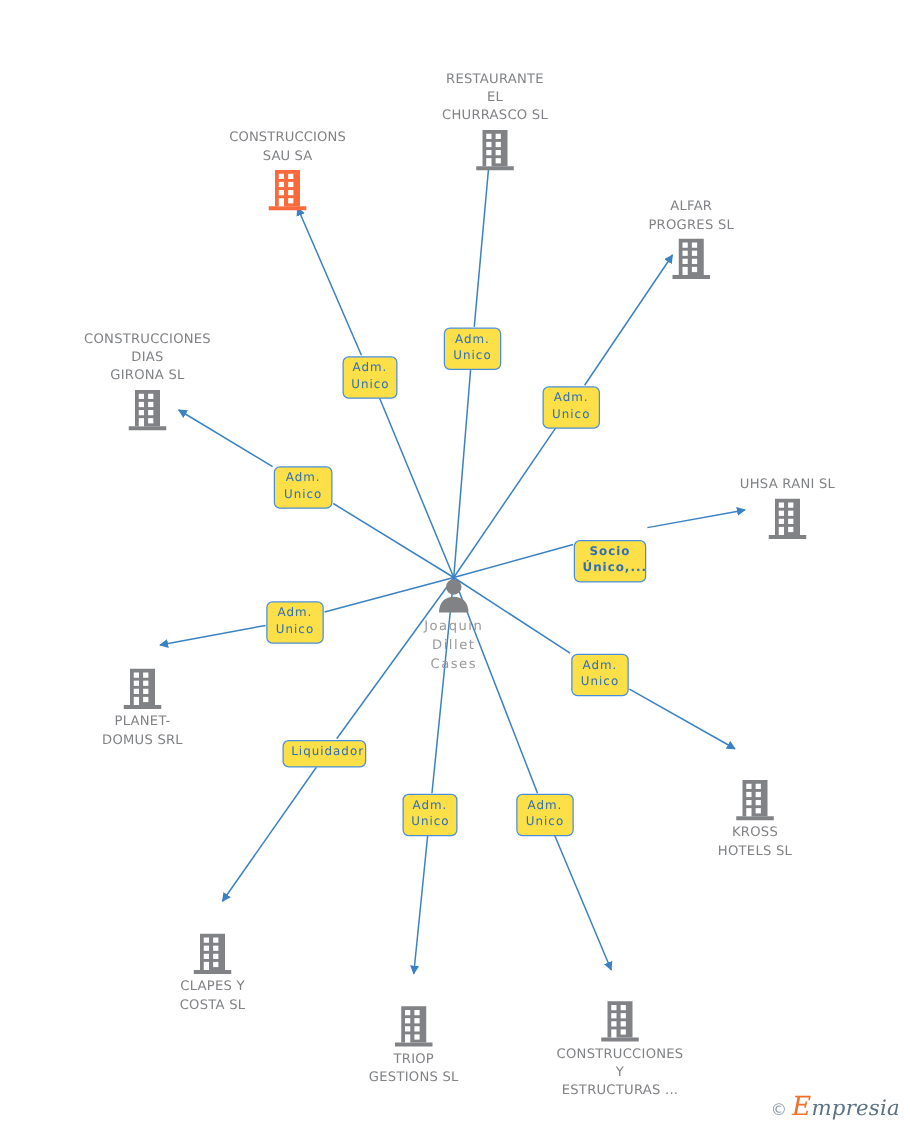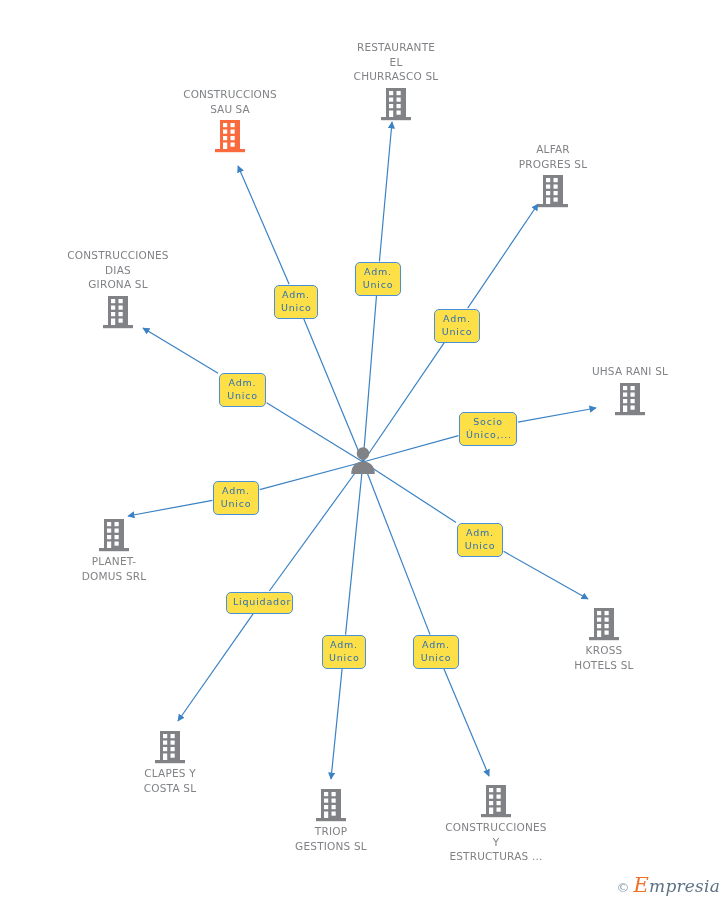--- a/index.html
+++ b/index.html
@@ -19,20 +19,21 @@
     left: 0; top: 0;
     width: 728px;
     height: 905px;
   }
   .node {
     position: absolute;
     width: 140px;
     margin-left: -70px;
     text-align: center;
     pointer-events: auto;
+    margin-top: 16px;
   }
   .node .caption {
     font-size: 10.5px;
     line-height: 14.5px;
     color: #808285;
     letter-spacing: 0.2px;
     white-space: pre-line;
     font-family: "DejaVu Sans", sans-serif;
   }
   .node .glyph {
@@ -123,20 +124,23 @@
       <line x1="442.50454545454545" y1="665.4636363636364" x2="489" y2="776" marker-end="url(#arrow)"></line>
     </g>
 </svg>
 
 <div id="node-layer">
     <div class="node person caption-below" style="left: 363px; top: 445px;">
       <div class="glyph" style="height:30px"><svg width="30" height="30" viewBox="0 0 30 30" xmlns="http://www.w3.org/2000/svg">
           <circle cx="15" cy="8.5" r="6.2" fill="#808285"></circle>
           <path d="M3.2 29 C3.2 20.2 8.6 16.4 15 16.4 C21.4 16.4 26.8 20.2 26.8 29 Z" fill="#808285"></path>
         </svg></div>
+      <div class="caption">Joaquin
+Dillet
+Cases</div>
     </div>
     <div class="node highlight caption-above" style="left: 230px; top: 87px;">
       <div class="caption">CONSTRUCCIONS
 SAU SA</div>
       <div class="glyph"><svg width="34" height="36" viewBox="0 0 34 36" xmlns="http://www.w3.org/2000/svg">
           <rect x="7" y="2" width="20" height="29" fill="#fb6a3c"></rect>
           <rect x="2" y="31" width="30" height="3.2" fill="#fb6a3c"></rect>
           <rect x="10" y="5" width="4.2" height="4.2" fill="#ffffff"></rect>
           <rect x="17.5" y="5" width="4.2" height="4.2" fill="#ffffff"></rect>
           <rect x="10" y="11.5" width="4.2" height="4.2" fill="#ffffff"></rect>
@@ -296,21 +300,21 @@
   </div>
 <div id="label-layer">
     <div class="edge-label" style="left: 274px; top: 285px; width: 44px; min-height: 30px;">Adm.
 Unico</div>
     <div class="edge-label" style="left: 355px; top: 262px; width: 46px; min-height: 30px;">Adm.
 Unico</div>
     <div class="edge-label" style="left: 434px; top: 309px; width: 46px; min-height: 30px;">Adm.
 Unico</div>
     <div class="edge-label" style="left: 219px; top: 373px; width: 47px; min-height: 30px;">Adm.
 Unico</div>
-    <div class="edge-label" style="left: 459px; top: 412px; width: 58px; min-height: 31px;">Socio
+    <div class="edge-label" style="left: 459px; top: 432px; width: 58px; min-height: 31px; font-weight: bold;">Socio
 Único,...</div>
     <div class="edge-label" style="left: 213px; top: 481px; width: 46px; min-height: 30px;">Adm.
 Unico</div>
     <div class="edge-label" style="left: 457px; top: 523px; width: 46px; min-height: 30px;">Adm.
 Unico</div>
     <div class="edge-label" style="left: 226px; top: 592px; width: 67px; min-height: 21px;">Liquidador</div>
     <div class="edge-label" style="left: 322px; top: 635px; width: 44px; min-height: 30px;">Adm.
 Unico</div>
     <div class="edge-label" style="left: 413px; top: 635px; width: 46px; min-height: 30px;">Adm.
 Unico</div>

